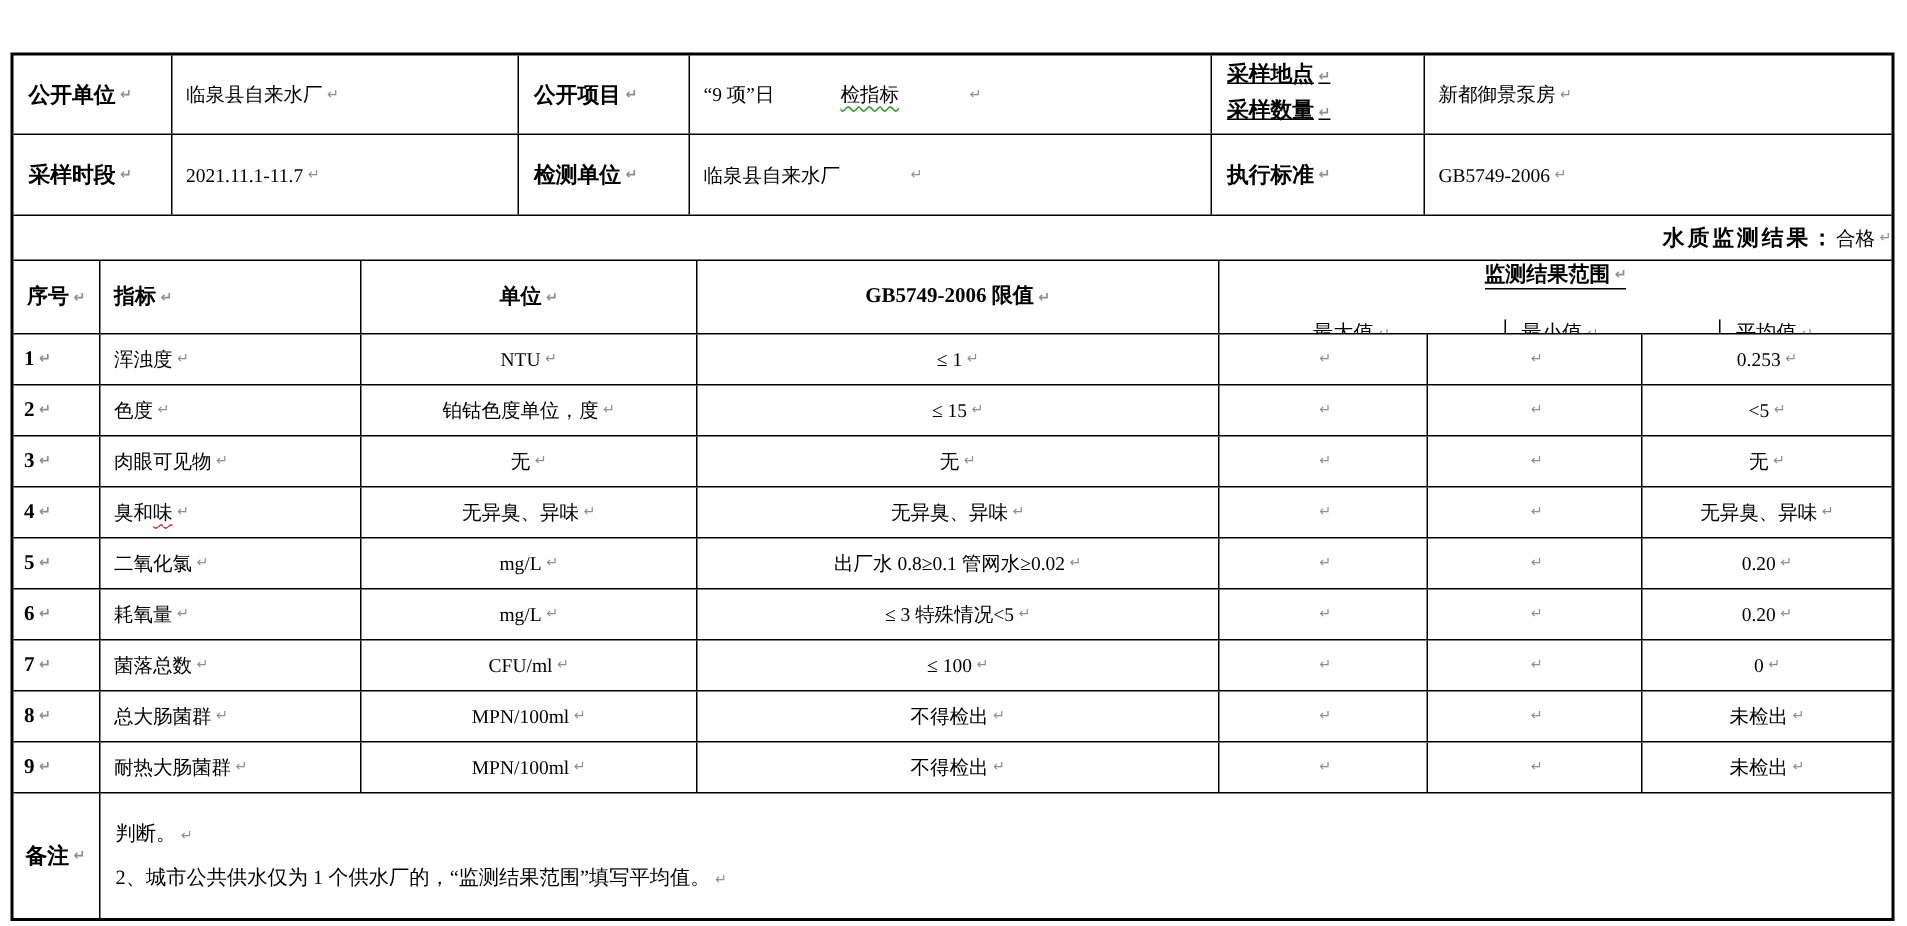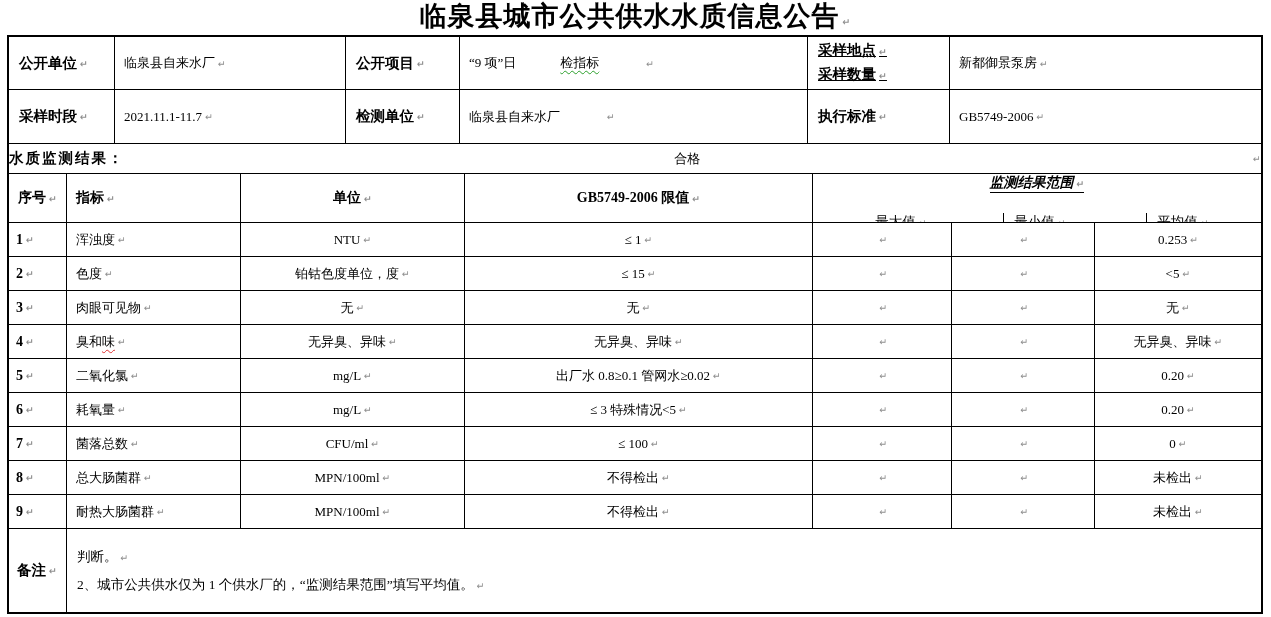--- a/index.html
+++ b/index.html
@@ -17,35 +17,35 @@
       align-items:center;font-size:13px;overflow:hidden;}
   .cell.last{border-right:none;}
   .lab{font-weight:bold;font-size:14.5px;padding-left:10px;}
   .val{padding-left:9px;}
   
   .i1{width:106px;}.i2{width:231px;}.i3{width:114px;}.i4{width:348px;gap:44px;}
   .i5{width:142px;}.i6{flex:1;}
   .two-line{display:flex;flex-direction:column;justify-content:center;align-items:flex-start;line-height:23px;text-decoration:underline;}
   
   .result-row{height:30px;}
-  .result-cell{flex:1;justify-content:space-between;border-right:none;}
+  .result-cell{flex:1;justify-content:flex-end;border-right:none;}
   .result-label{font-weight:bold;font-size:14.5px;letter-spacing:2px;}
   
   .c-no{width:58px;padding-left:7px;font-weight:bold;font-size:14px;}
   .c-ind{width:174px;padding-left:9px;}
   .c-unit{width:224px;justify-content:center;}
   .c-limit{width:348px;justify-content:center;}
   .c-max{width:139px;justify-content:center;}
   .c-min{width:143px;justify-content:center;}
   .c-avg{flex:1;justify-content:center;border-right:none;}
   .hdr{font-weight:bold;font-size:14px;}
   .h-left{justify-content:flex-start;padding-left:9px;}
   .range-block{flex:1;display:flex;flex-direction:column;border-right:none;}
   .range-top{height:25px;border-bottom:1px solid #000;box-sizing:border-box;
-      display:flex;align-items:center;justify-content:center;font-weight:bold;font-size:14px;font-style:italic;}
+      display:flex;align-items:center;justify-content:center;font-weight:bold;font-size:14px;}
   .range-sub{flex:1;display:flex;flex-direction:row;margin-top:20px;}
   .sub-cell{border-right:1px solid #000;box-sizing:border-box;display:flex;
       align-items:center;padding-left:10px;font-size:13.5px;}
   .s-max{width:139px;}.s-min{width:143px;}.s-avg{flex:1;border-right:none;}
   .limit-hdr{display:flex;flex-direction:column;align-items:center;justify-content:center;line-height:22px;}
   .trow{display:flex;flex-direction:row;border-bottom:1px solid #000;box-sizing:border-box;height:34px;flex:0 0 auto;}
   
   .remarks-row{flex:1;border-bottom:none;}
   .r-label{width:58px;padding-left:8px;font-weight:bold;font-size:14.5px;}
   .r-body{flex:1;border-right:none;padding-left:10px;display:flex;
@@ -55,21 +55,20 @@
   .pm{color:#8f8f8f;font-size:9.5px;margin-left:3px;font-family:"DejaVu Sans",sans-serif;align-self:center;}
   .wavy-green{text-decoration:underline wavy #2ca02c;text-decoration-thickness:1px;text-underline-offset:3px;}
   .wavy-red{text-decoration:underline wavy #e03030;text-decoration-thickness:1px;text-underline-offset:3px;}
   .hr1{height:53px;}.hr2{height:54px;}.hdr-row{height:49px;}
 </style>
 </head>
 <body>
 
 <div class="sheet">
 
-  <div class="page-title"><span>临泉县城市公共供水水质信息公告</span><span class="pm">↵</span></div>
 
   <div class="grid">
 
     <div class="row hr1">
       <div class="cell lab i1">
           <span>公开单位</span>
           <span class="pm">↵</span>
         </div>
       <div class="cell val i2">
           <span>临泉县自来水厂</span>

